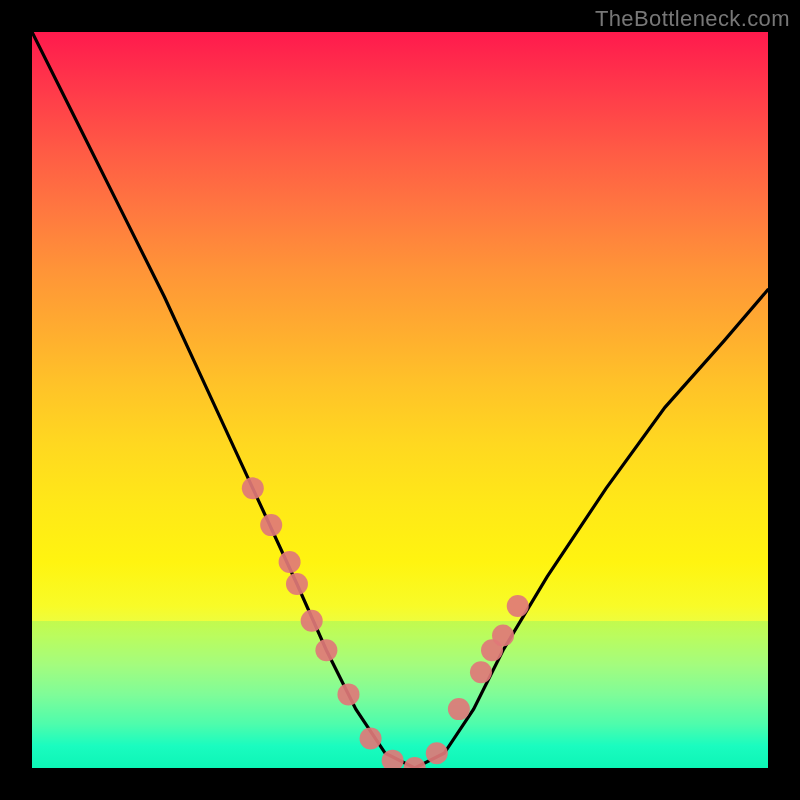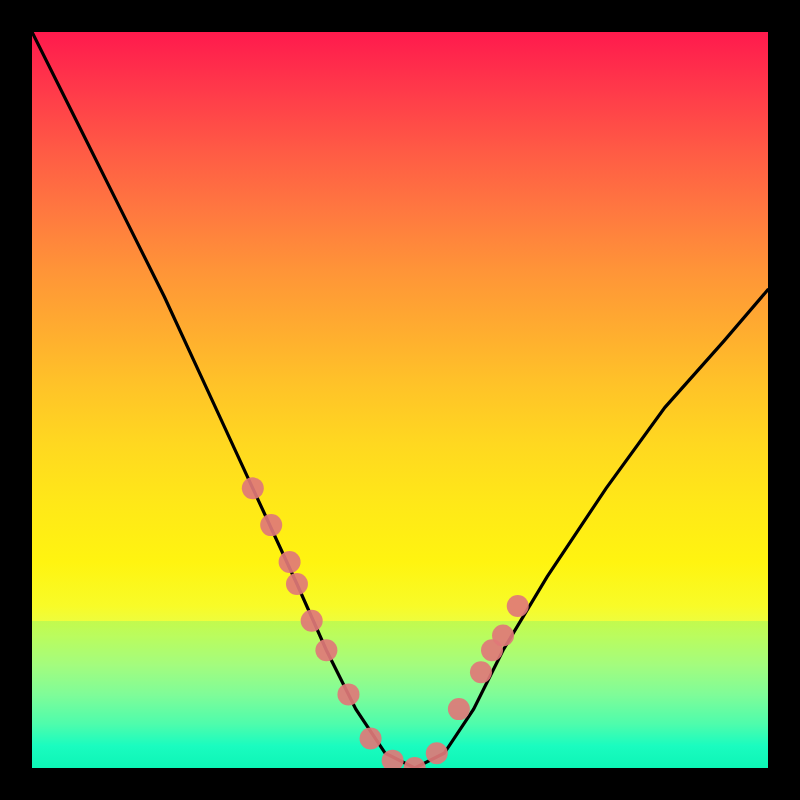--- a/index.html
+++ b/index.html
@@ -91,14 +91,15 @@
         <circle cx="382.72" cy="736" r="11" fill="#e07878" fill-opacity="0.92"></circle>
         <circle cx="404.8" cy="721.28" r="11" fill="#e07878" fill-opacity="0.92"></circle>
         <circle cx="426.88" cy="677.12" r="11" fill="#e07878" fill-opacity="0.92"></circle>
         <circle cx="448.96" cy="640.3199999999999" r="11" fill="#e07878" fill-opacity="0.92"></circle>
         <circle cx="460" cy="618.24" r="11" fill="#e07878" fill-opacity="0.92"></circle>
         <circle cx="471.04" cy="603.52" r="11" fill="#e07878" fill-opacity="0.92"></circle>
         <circle cx="485.76000000000005" cy="574.08" r="11" fill="#e07878" fill-opacity="0.92"></circle>
       </g>
   </svg>
 
+  <div class="watermark">TheBottleneck.com</div>
 
 </div>
 
 </body></html>

